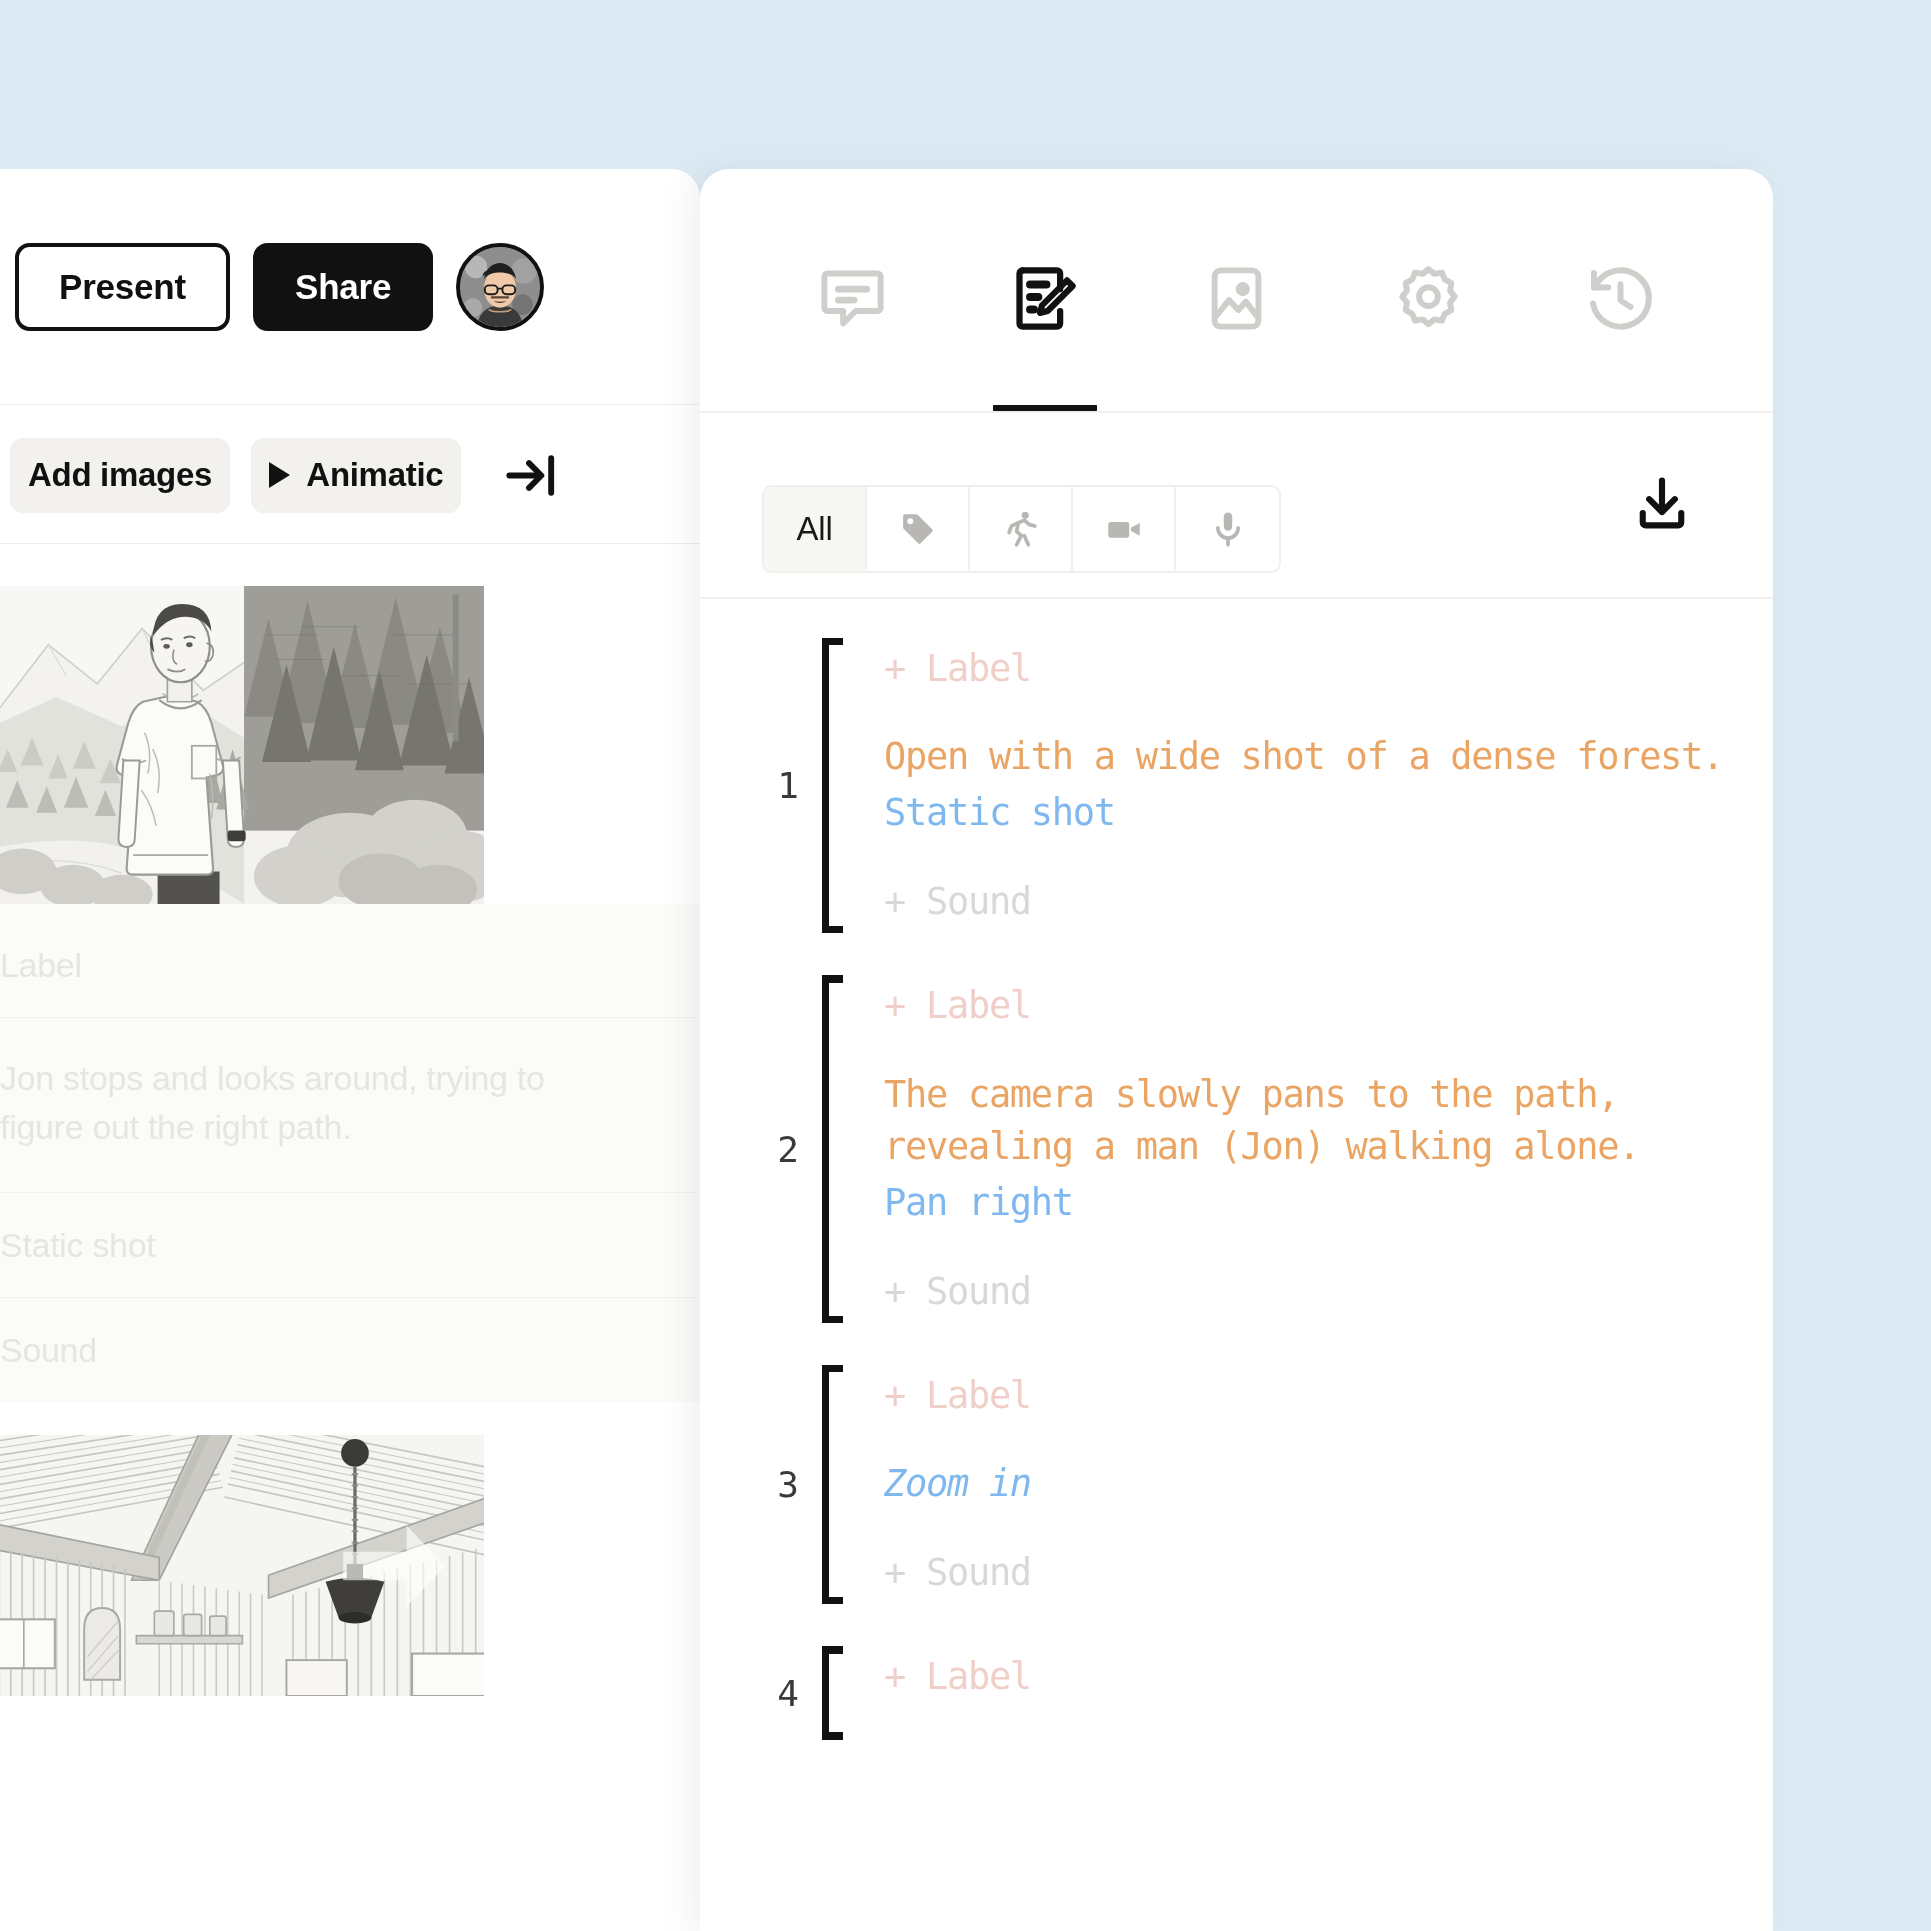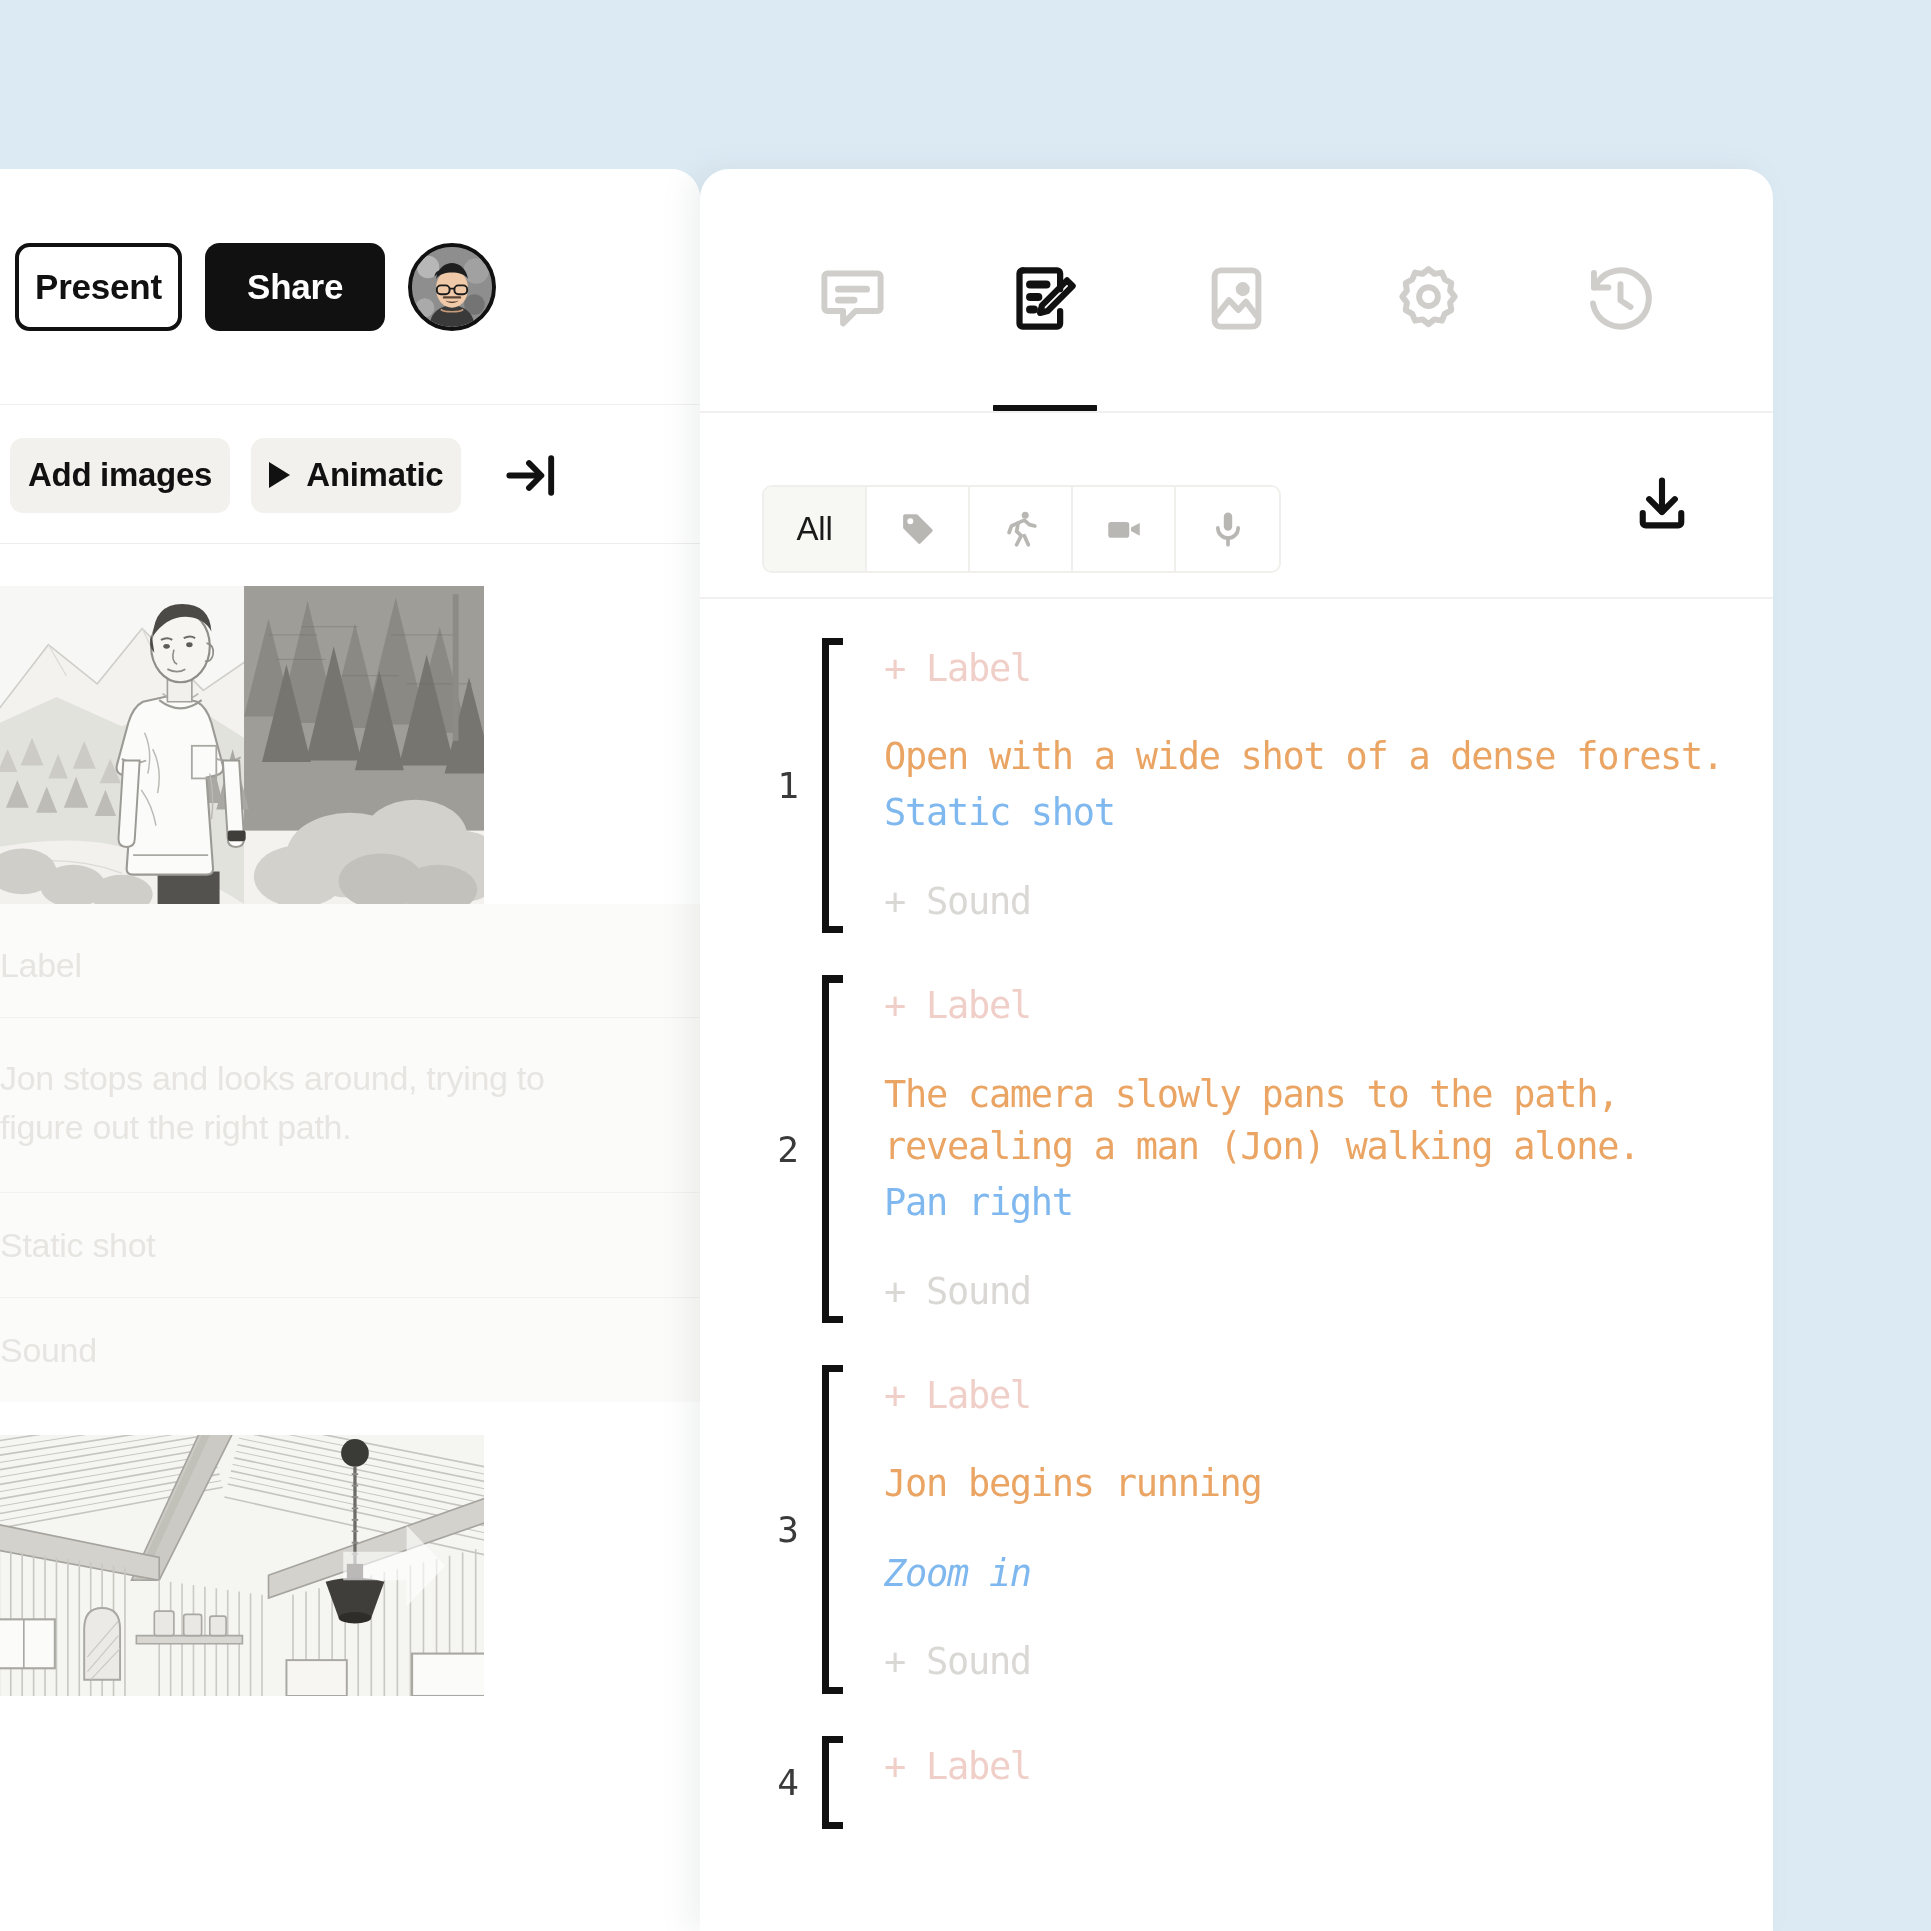--- a/index.html
+++ b/index.html
@@ -36,21 +36,21 @@
     background: #ffffff;
     border-bottom: 1.6px solid #f0efeb;
     display: flex;
     align-items: center;
     padding-left: 80px;
     gap: 23px;
   }
 
   .btn-present {
     height: 88px;
-    padding: 0 16px;
+    padding: 0 40px;
     border: 4.1px solid #111111;
     border-radius: 14.7px;
     background: #ffffff;
     color: #111111;
     font-size: 35px;
     font-weight: 700;
     display: flex;
     align-items: center;
     justify-content: center;
     letter-spacing: -0.2px;
@@ -808,21 +808,20 @@
       </div>
     </div>
 
     <div class="scene spaced">
       <div class="scene-num">3</div>
       <div class="scene-bracket">
         <div class="bracket-foot"></div>
       </div>
       <div class="scene-body">
         <div class="s-label">+ Label</div>
-        <div class="s-desc">Jon begins running</div>
         <div class="s-camera">Zoom in</div>
         <div class="s-sound">+ Sound</div>
       </div>
     </div>
 
     <div class="scene">
       <div class="scene-num">4</div>
       <div class="scene-bracket">
         <div class="bracket-foot"></div>
       </div>

